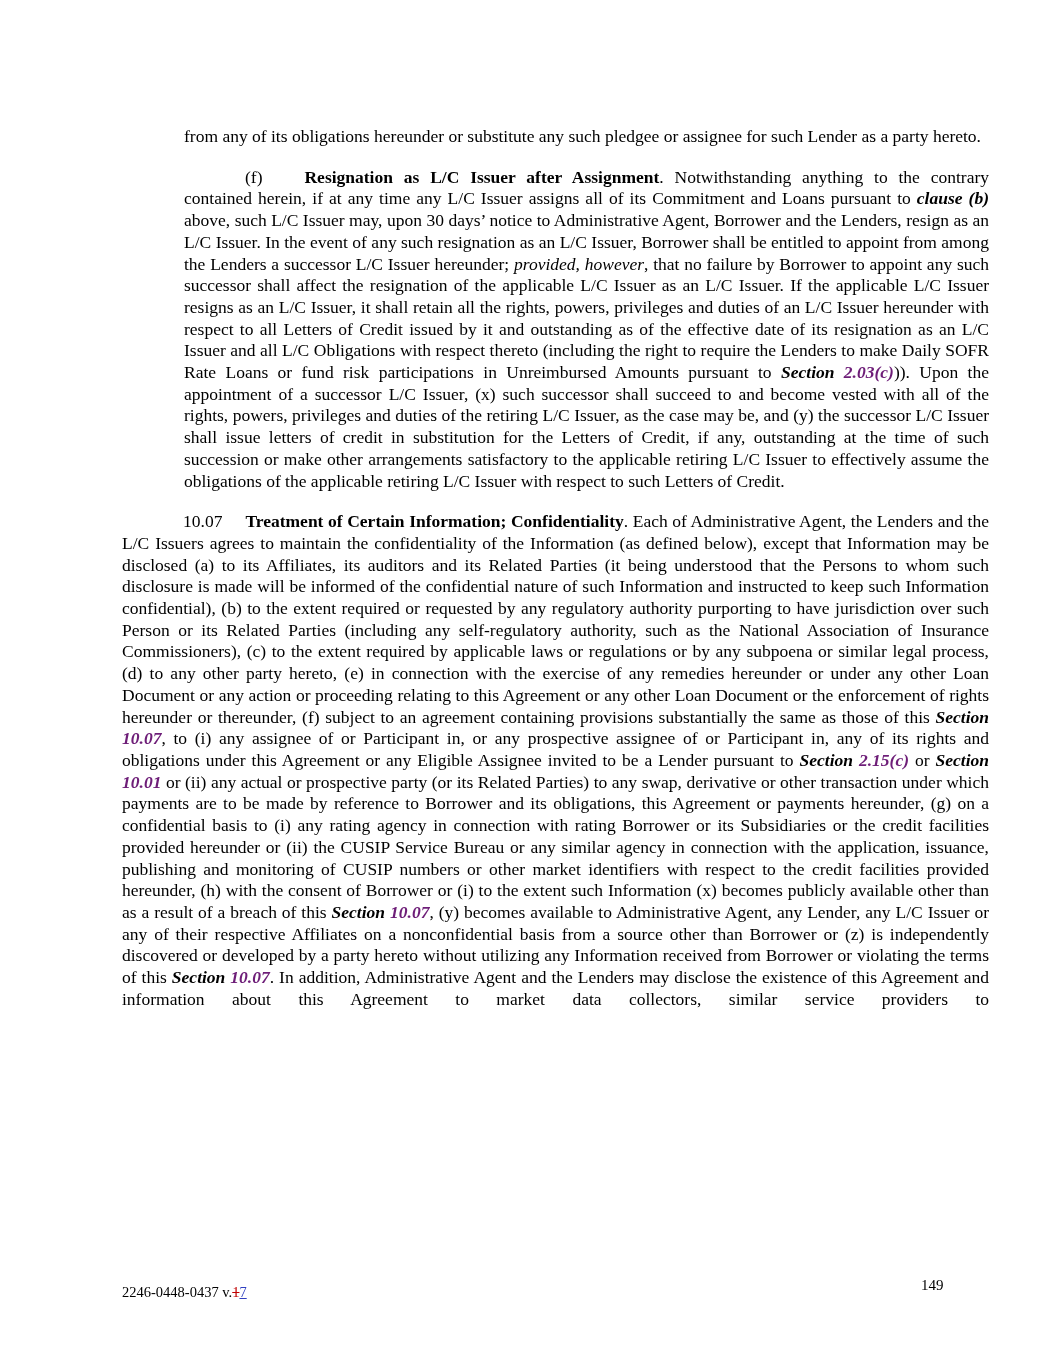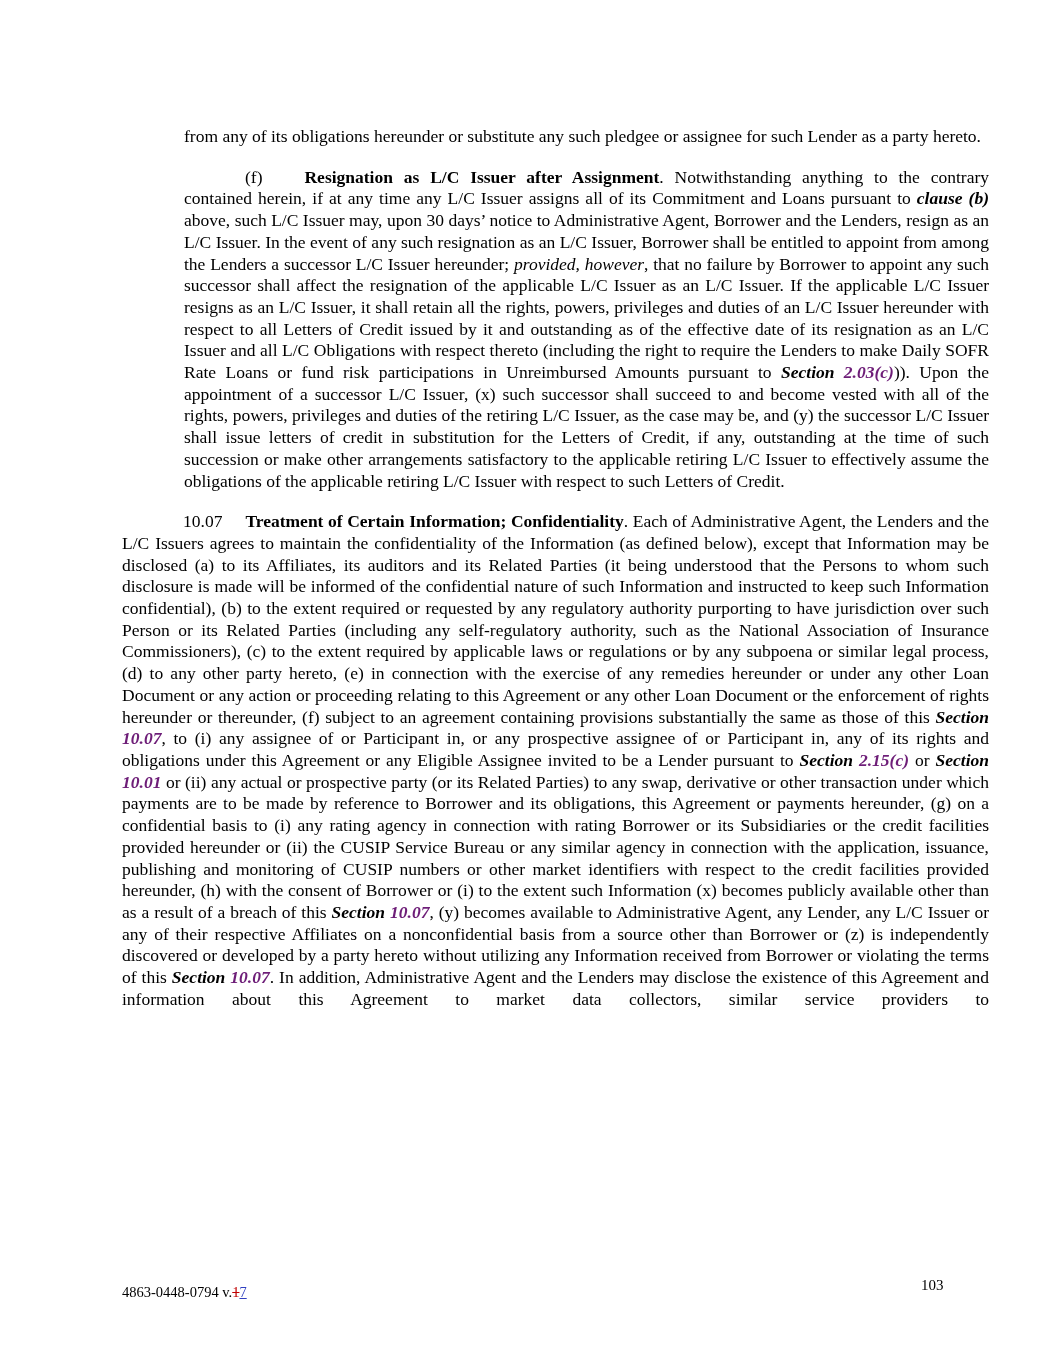--- a/index.html
+++ b/index.html
@@ -70,16 +70,16 @@
 </head>
 <body>
 
 <div class="page">
   <div class="content">
       <p class="para indented"><span>from any of its obligations hereunder or substitute any such pledgee or assignee for such Lender as a party hereto.</span></p>
       <p class="para indented first-indent"><span>(f)</span><span class="tab" style="width: 42px;"></span><span class="b">Resignation as L/C Issuer after Assignment</span><span>. Notwithstanding anything to the contrary contained herein, if at any time any L/C Issuer assigns all of its Commitment and Loans pursuant to </span><span class="b i">clause (b)</span><span> above, such L/C Issuer may, upon 30 days’ notice to Administrative Agent, Borrower and the Lenders, resign as an L/C Issuer. In the event of any such resignation as an L/C Issuer, Borrower shall be entitled to appoint from among the Lenders a successor L/C Issuer hereunder; </span><span class="i">provided, however</span><span>, that no failure by Borrower to appoint any such successor shall affect the resignation of the applicable L/C Issuer as an L/C Issuer. If the applicable L/C Issuer resigns as an L/C Issuer, it shall retain all the rights, powers, privileges and duties of an L/C Issuer hereunder with respect to all Letters of Credit issued by it and outstanding as of the effective date of its resignation as an L/C Issuer and all L/C Obligations with respect thereto (including the right to require the Lenders to make Daily SOFR Rate Loans or fund risk participations in Unreimbursed Amounts pursuant to </span><span class="b i">Section </span><span class="b i link">2.03(c)</span><span>)). Upon the appointment of a successor L/C Issuer, (x) such successor shall succeed to and become vested with all of the rights, powers, privileges and duties of the retiring L/C Issuer, as the case may be, and (y) the successor L/C Issuer shall issue letters of credit in substitution for the Letters of Credit, if any, outstanding at the time of such succession or make other arrangements satisfactory to the applicable retiring L/C Issuer to effectively assume the obligations of the applicable retiring L/C Issuer with respect to such Letters of Credit.</span></p>
       <p class="para first-indent justify-last"><span>10.07</span><span class="tab" style="width: 23px;"></span><span class="b">Treatment of Certain Information; Confidentiality</span><span>. Each of Administrative Agent, the Lenders and the L/C Issuers agrees to maintain the confidentiality of the Information (as defined below), except that Information may be disclosed (a) to its Affiliates, its auditors and its Related Parties (it being understood that the Persons to whom such disclosure is made will be informed of the confidential nature of such Information and instructed to keep such Information confidential), (b) to the extent required or requested by any regulatory authority purporting to have jurisdiction over such Person or its Related Parties (including any self-regulatory authority, such as the National Association of Insurance Commissioners), (c) to the extent required by applicable laws or regulations or by any subpoena or similar legal process, (d) to any other party hereto, (e) in connection with the exercise of any remedies hereunder or under any other Loan Document or any action or proceeding relating to this Agreement or any other Loan Document or the enforcement of rights hereunder or thereunder, (f) subject to an agreement containing provisions substantially the same as those of this </span><span class="b i">Section </span><span class="b i link">10.07</span><span>, to (i) any assignee of or Participant in, or any prospective assignee of or Participant in, any of its rights and obligations under this Agreement or any Eligible Assignee invited to be a Lender pursuant to </span><span class="b i">Section </span><span class="b i link">2.15(c)</span><span> or </span><span class="b i">Section </span><span class="b i link">10.01</span><span> or (ii) any actual or prospective party (or its Related Parties) to any swap, derivative or other transaction under which payments are to be made by reference to Borrower and its obligations, this Agreement or payments hereunder, (g) on a confidential basis to (i) any rating agency in connection with rating Borrower or its Subsidiaries or the credit facilities provided hereunder or (ii) the CUSIP Service Bureau or any similar agency in connection with the application, issuance, publishing and monitoring of CUSIP numbers or other market identifiers with respect to the credit facilities provided hereunder, (h) with the consent of Borrower or (i) to the extent such Information (x) becomes publicly available other than as a result of a breach of this </span><span class="b i">Section </span><span class="b i link">10.07</span><span>, (y) becomes available to Administrative Agent, any Lender, any L/C Issuer or any of their respective Affiliates on a nonconfidential basis from a source other than Borrower or (z) is independently discovered or developed by a party hereto without utilizing any Information received from Borrower or violating the terms of this </span><span class="b i">Section </span><span class="b i link">10.07</span><span>. In addition, Administrative Agent and the Lenders may disclose the existence of this Agreement and information about this Agreement to market data collectors, similar service providers to</span></p>
     </div>
 
-  <div class="footer-left"><span>4863-0448-0794 v.</span><span class="del">1</span><span class="ins">7</span></div>
+  <div class="footer-left"><span>2246-0448-0437 v.</span><span class="del">1</span><span class="ins">7</span></div>
 
-  <div class="page-number">103</div>
+  <div class="page-number">149</div>
 </div>
 
 </body></html>

